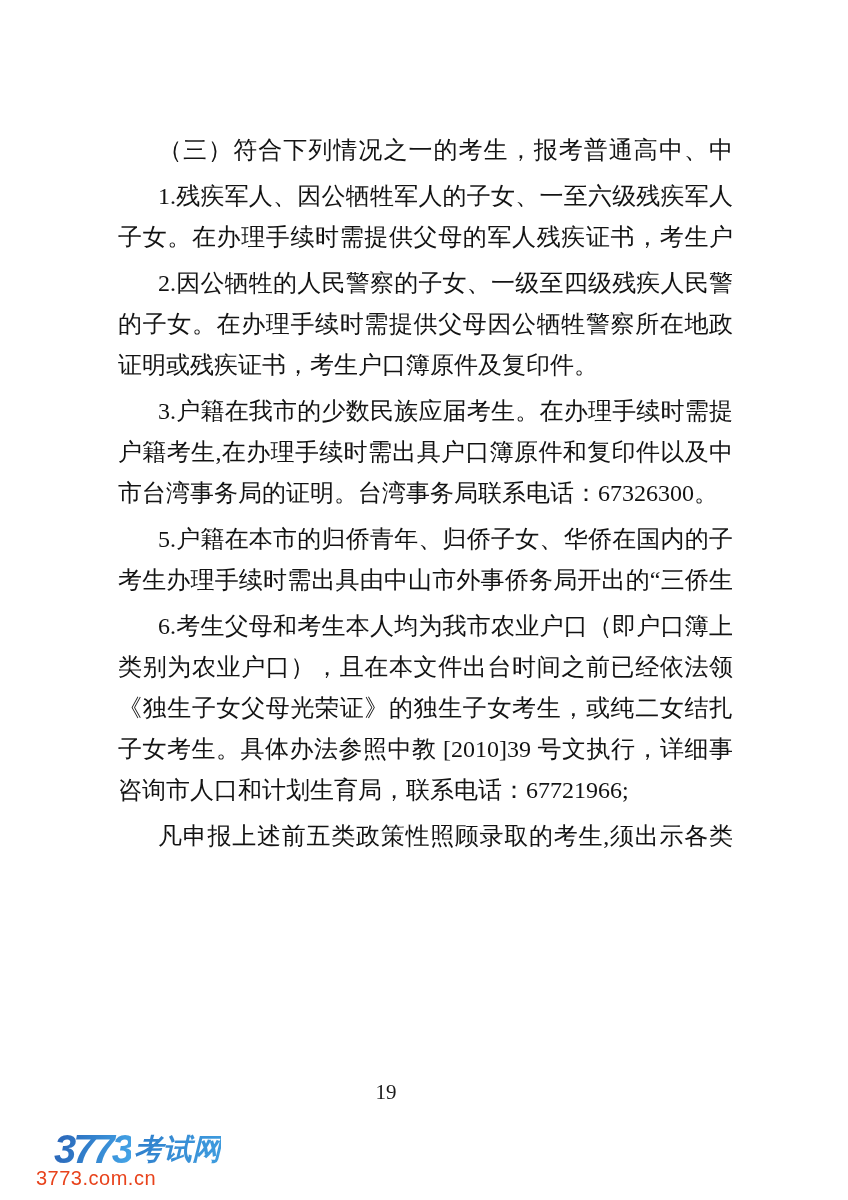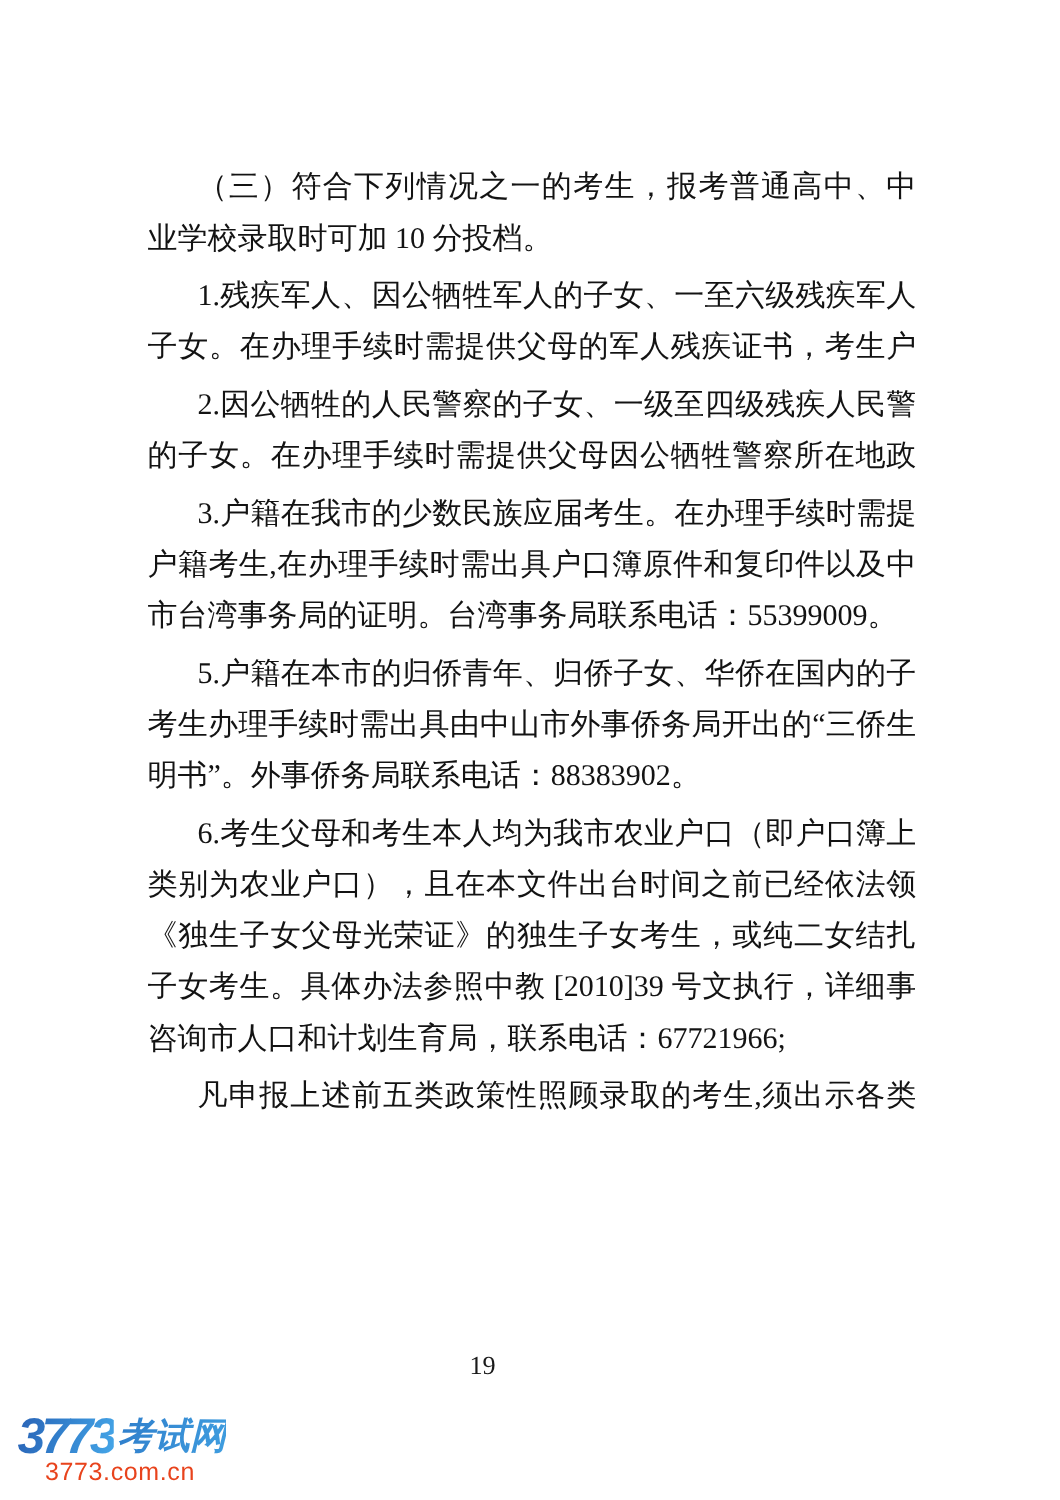--- a/index.html
+++ b/index.html
@@ -57,20 +57,21 @@
   .watermark {
     position: absolute;
     left: 14px;
     top: 1132px;
     width: 180px;
   }
   .wm-brand {
     white-space: nowrap;
     line-height: 34px;
     height: 34px;
+    margin-left: 40px;
   }
   .wm-digits {
     display: inline-block;
     font-family: "Liberation Sans", "DejaVu Sans", sans-serif;
     font-weight: bold;
     font-style: italic;
     font-size: 40px;
     letter-spacing: -3px;
     vertical-align: bottom;
     background: linear-gradient(105deg, #2a63b6 0%, #3280cc 45%, #45a6e8 100%);
@@ -104,31 +105,30 @@
     color: #e8431c;
   }
 </style>
 </head>
 <body>
 
 <div class="page">
 
   <div class="content">
     <div class="line full indent">（三）符合下列情况之一的考生，报考普通高中、中等职</div>
-    <div class="line">业学校录取时可加 10 分投档。</div>
     <div class="line full indent pstart">1.残疾军人、因公牺牲军人的子女、一至六级残疾军人的</div>
     <div class="line full">子女。在办理手续时需提供父母的军人残疾证书，考生户口簿</div>
     <div class="line full indent pstart">2.因公牺牲的人民警察的子女、一级至四级残疾人民警察</div>
     <div class="line full">的子女。在办理手续时需提供父母因公牺牲警察所在地政治处</div>
+    <div class="line">证明或残疾证书，考生户口簿原件及复印件。</div>
     <div class="line full indent pstart">3.户籍在我市的少数民族应届考生。在办理手续时需提供</div>
     <div class="line full">户籍考生,在办理手续时需出具户口簿原件和复印件以及中山</div>
-    <div class="line">市台湾事务局的证明。台湾事务局联系电话：55399009。</div>
+    <div class="line">市台湾事务局的证明。台湾事务局联系电话：67326300。</div>
     <div class="line full indent pstart">5.户籍在本市的归侨青年、归侨子女、华侨在国内的子女，</div>
     <div class="line full">考生办理手续时需出具由中山市外事侨务局开出的“三侨生证</div>
-    <div class="line">明书”。外事侨务局联系电话：88383902。</div>
     <div class="line full indent pstart">6.考生父母和考生本人均为我市农业户口（即户口簿上的</div>
     <div class="line full">类别为农业户口），且在本文件出台时间之前已经依法领取了</div>
     <div class="line full">《独生子女父母光荣证》的独生子女考生，或纯二女结扎户的</div>
     <div class="line full">子女考生。具体办法参照中教 [2010]39 号文执行，详细事宜请</div>
     <div class="line">咨询市人口和计划生育局，联系电话：67721966;</div>
     <div class="line full indent pstart">凡申报上述前五类政策性照顾录取的考生,须出示各类证</div>
   </div>
 
   <div class="page-num">19</div>
 

